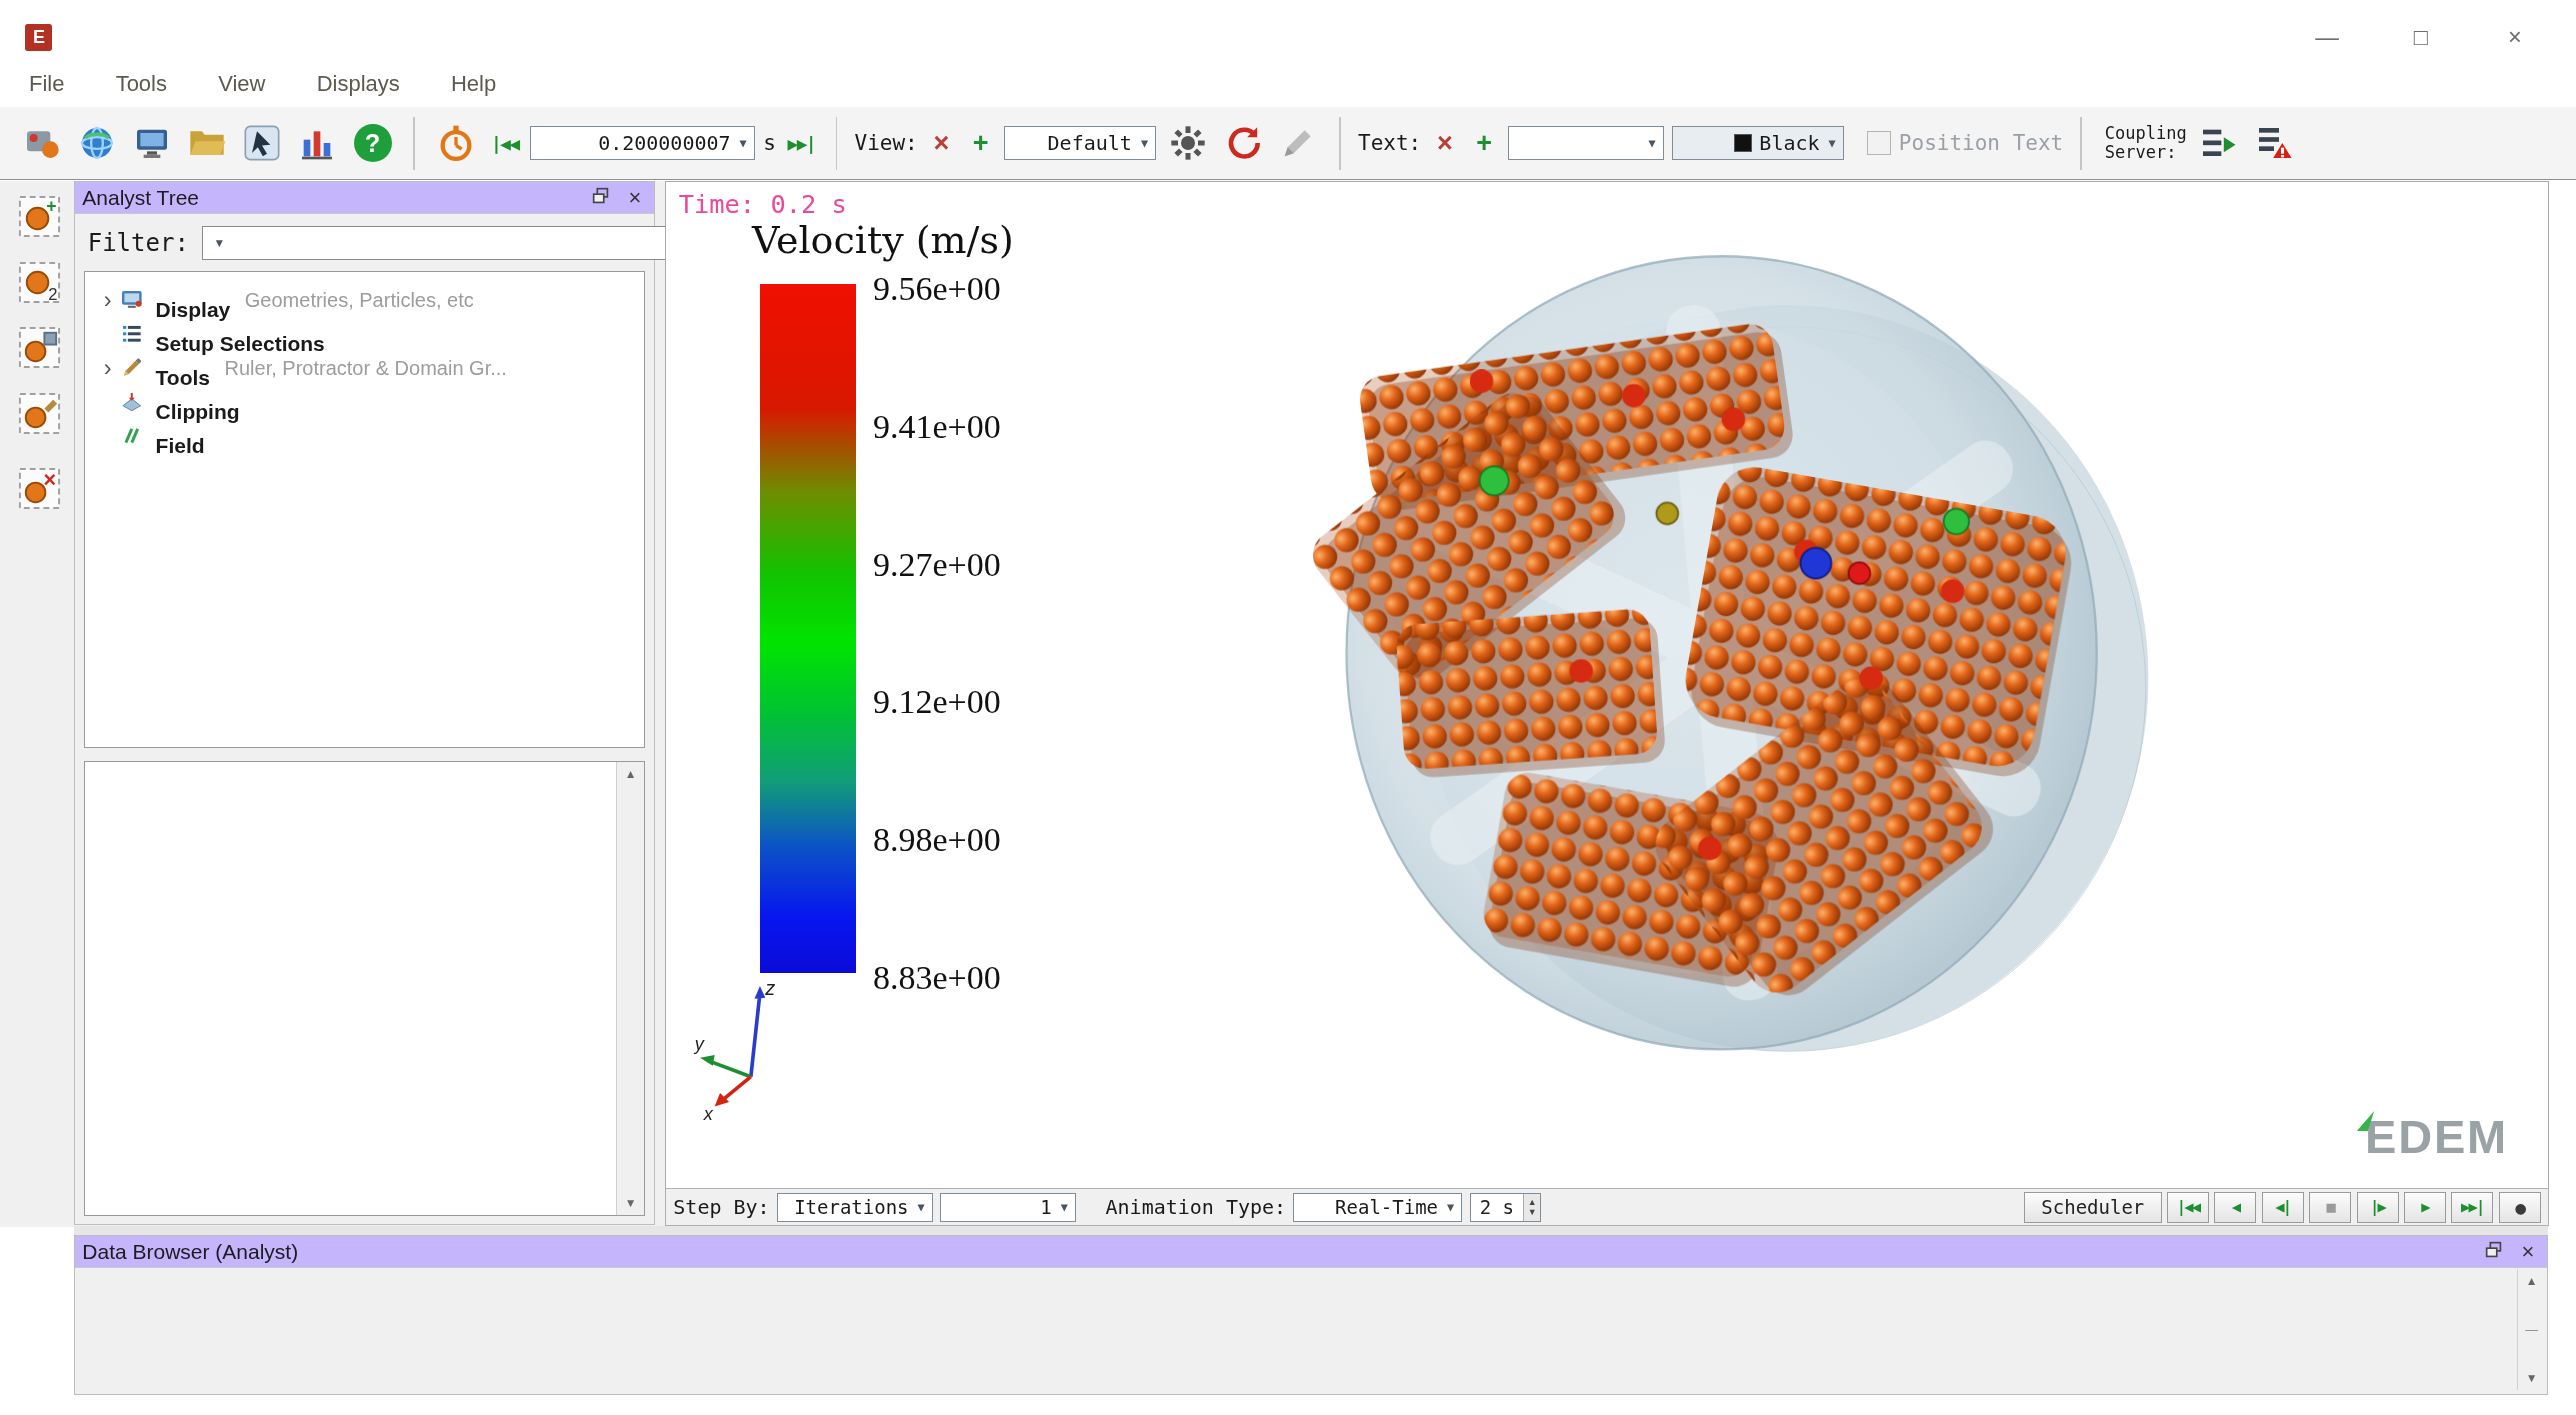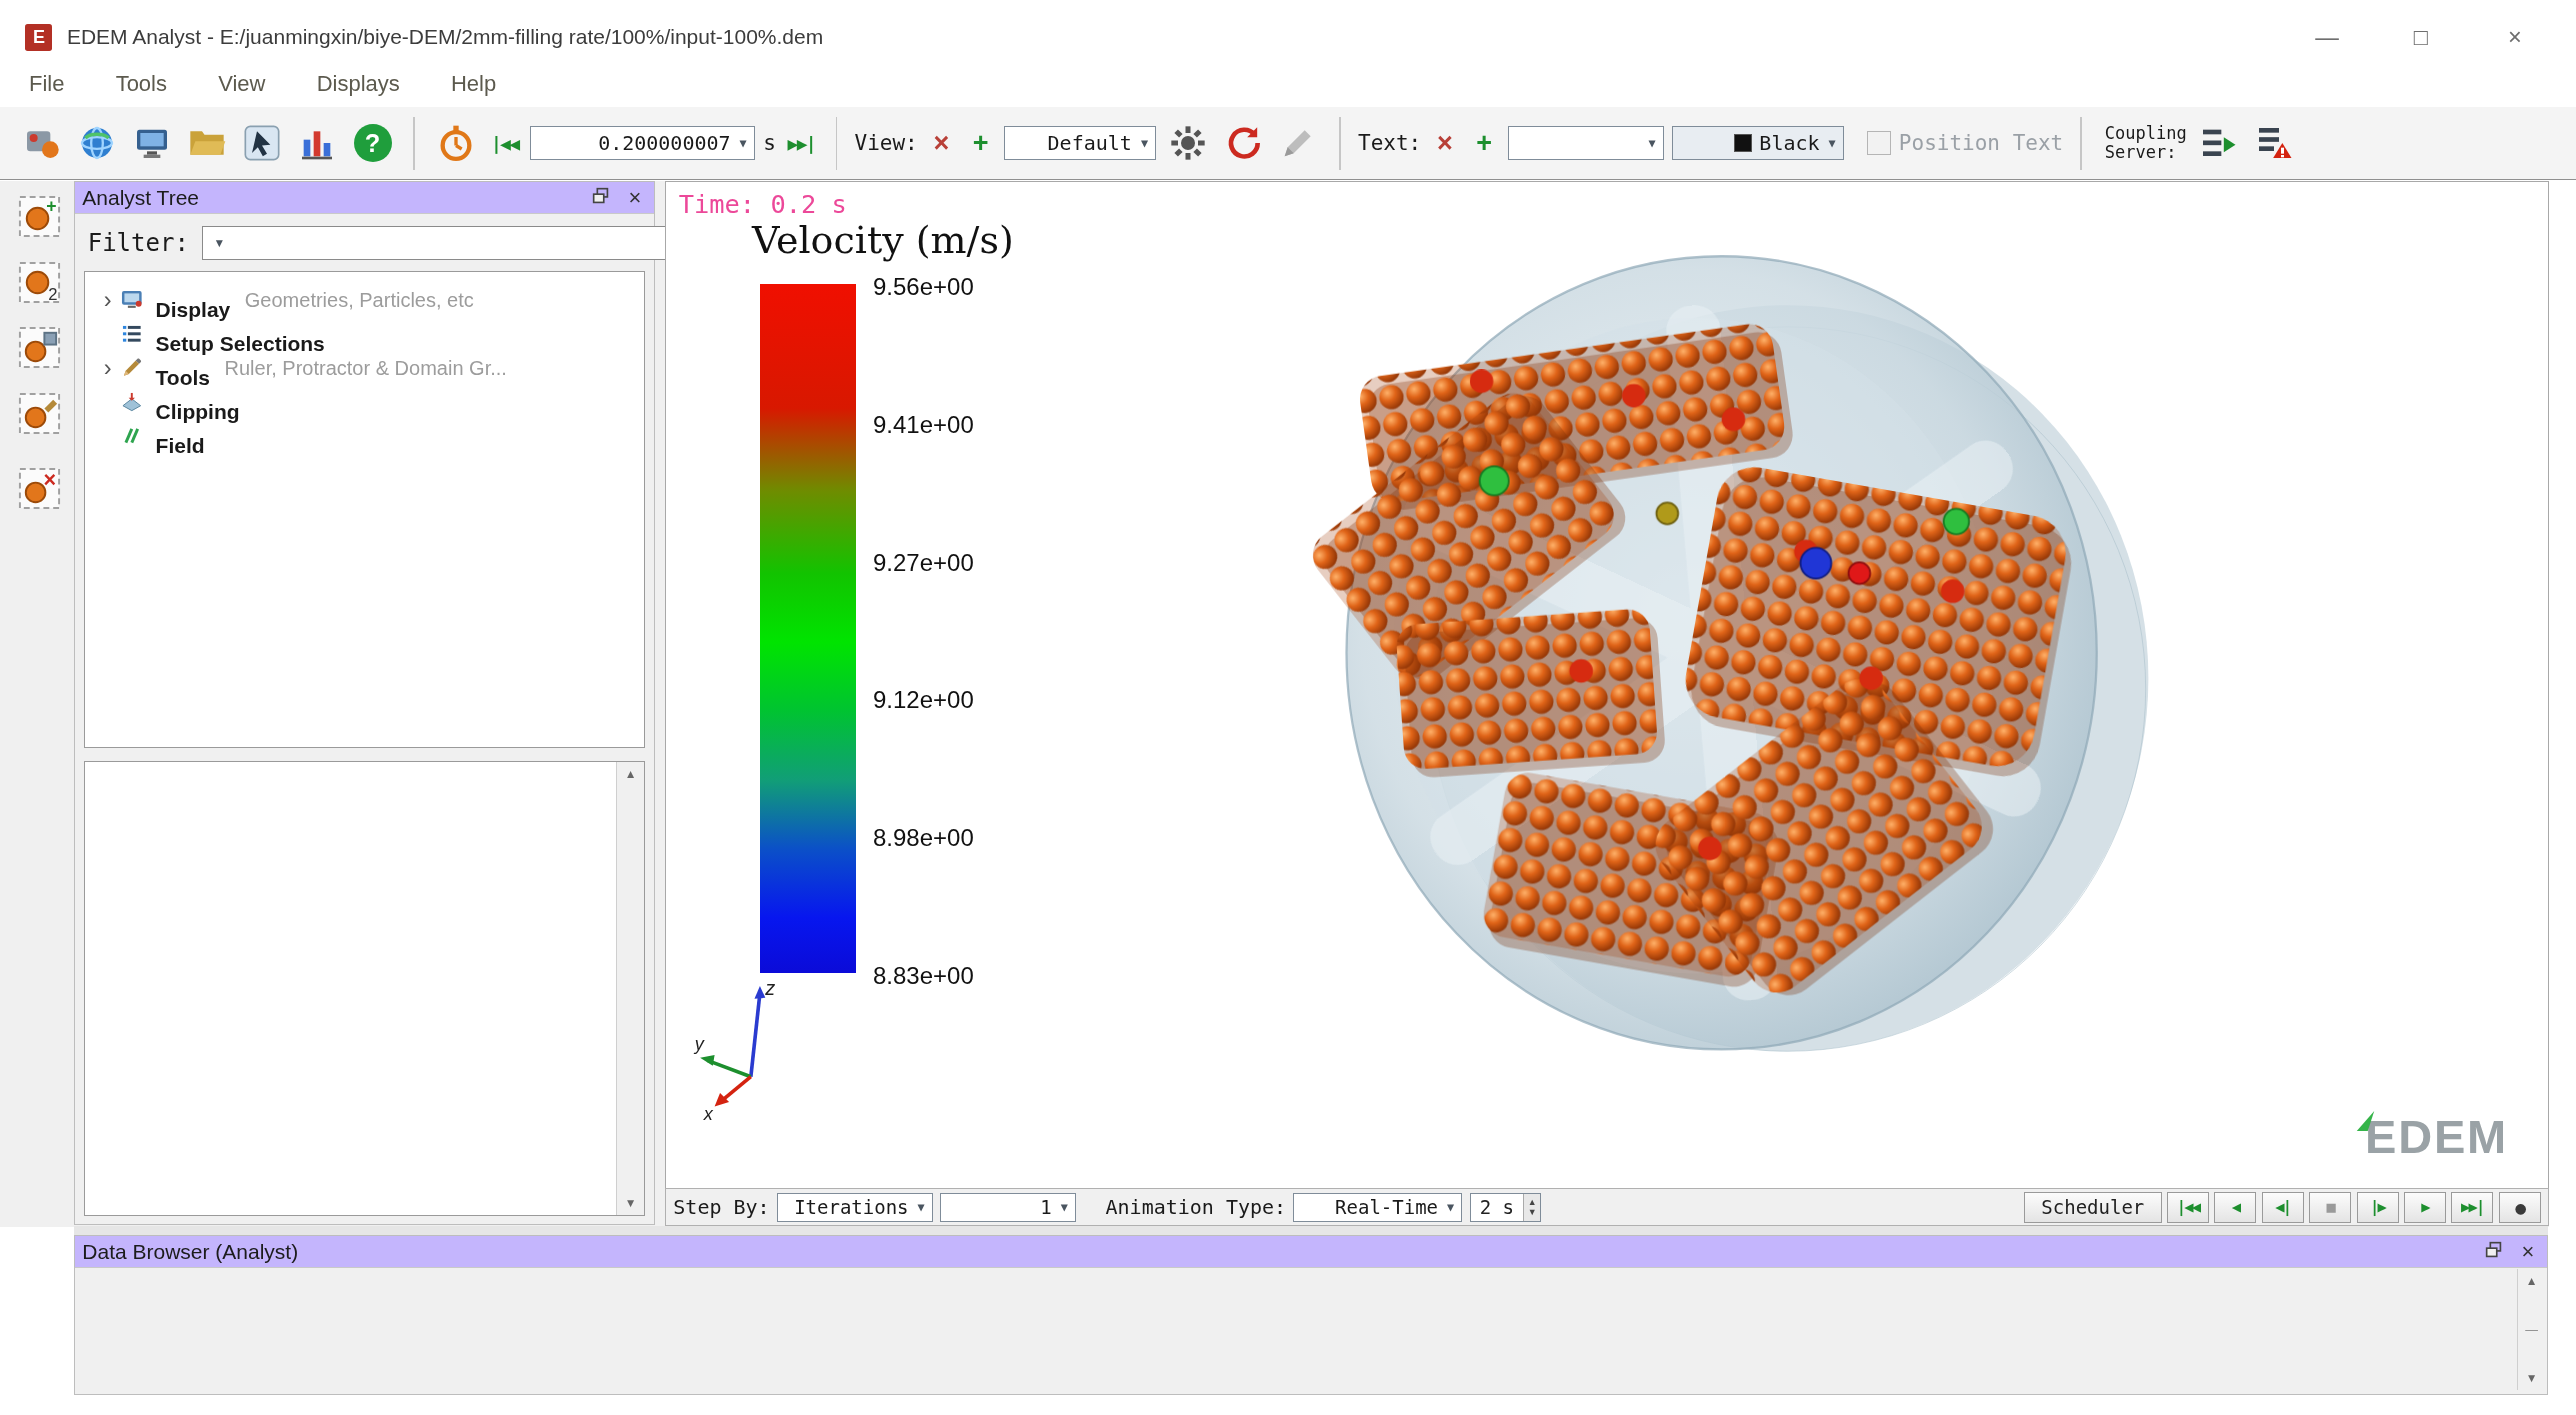--- a/index.html
+++ b/index.html
@@ -71,21 +71,21 @@
   .scroll-thumb{font-size:12.7px;color:#888;text-align:center;}
 
   
   .viewport{position:absolute;left:665px;top:181px;width:1884px;height:1008px;background:#fff;border:0.9px solid #a8a8a8;box-sizing:border-box;}
   .scene{position:absolute;left:0;top:0;width:100%;height:100%;}
   .time-label{position:absolute;left:12.7px;top:7.3px;font-size:25.4px;color:#ec4899;}
   .legend-title{position:absolute;left:86px;top:36px;font-family:"DejaVu Serif",serif;font-size:38px;color:#111;}
   .colorbar{position:absolute;left:94px;top:102px;width:96px;height:689px;
     background:linear-gradient(180deg,#f00f00 0%,#d81800 18%,#6f8c00 30%,#12c300 42%,#00e400 52%,#00c331 62%,#119e77 72%,#0b50c8 82%,#0716ef 92%,#0b0bd8 100%);}
   .legend-ticks{position:absolute;left:207px;top:102px;height:689px;width:218px;}
-  .legend-ticks span{position:absolute;left:0;transform:translateY(-38%);font-family:Liberation Sans, sans-serif;font-size:24px;color:#111;white-space:nowrap;}
+  .legend-ticks span{position:absolute;left:0;transform:translateY(-38%);font-family:Liberation Serif, serif;font-size:34px;color:#111;white-space:nowrap;}
   .lt0{top:0;} .lt1{top:20%;} .lt2{top:40%;} .lt3{top:60%;} .lt4{top:80%;} .lt5{top:100%;}
   .axes{position:absolute;left:25.4px;top:795px;width:136px;height:145px;}
   .edem-logo{position:absolute;right:40px;bottom:23.6px;font-size:47px;font-weight:bold;color:#9aa2a6;letter-spacing:1.8px;display:flex;align-items:flex-start;}
   .logo-mark{display:inline-block;width:0;height:0;border-left:11.8px solid transparent;border-bottom:20px solid #35b44a;transform:skewX(-18deg);margin-right:-6.3px;margin-top:1.8px;}
 
   
   .playbar{position:absolute;left:665px;top:1188px;width:1884px;height:38px;background:#f0f0f0;border:0.9px solid #b0b0b0;box-sizing:border-box;display:flex;align-items:center;padding:0 7.3px;gap:7.3px;}
   .pb-label{font-size:20px;color:#1a1a1a;}
   .pb-combo{height:29px;font-size:19px;}
   .spinner{display:inline-flex;height:29px;background:#fff;border:0.9px solid #7f8c99;align-items:center;box-sizing:border-box;}
@@ -107,21 +107,20 @@
   .db-link-row{display:flex;align-items:center;height:22px;}
   .bullet{width:9px;height:9px;background:#111;border-radius:50%;margin-right:9px;flex:0 0 auto;}
   .db-link-row a{font-family:"DejaVu Sans Mono",monospace;font-weight:bold;font-size:17px;color:#0000dd;text-decoration:underline;}
   .db-scroll{position:absolute;right:1.8px;top:33px;bottom:3.6px;width:27px;background:#f0f0f0;border-left:0.9px solid #cfcfcf;display:flex;flex-direction:column;justify-content:space-between;align-items:center;}
 </style>
 </head>
 <body>
 
 <div class="titlebar">
   <div class="app-icon">E</div>
-  <div class="win-title">EDEM Analyst - E:/juanmingxin/biye-DEM/2mm-filling rate/100%/input-100%.dem</div>
   <div class="win-controls">
     <button class="win-btn">—</button>
     <button class="win-btn">□</button>
     <button class="win-btn">×</button>
   </div>
 </div>
 
 <div class="menubar">
   <span class="menu-item">File</span>
   <span class="menu-item">Tools</span>

